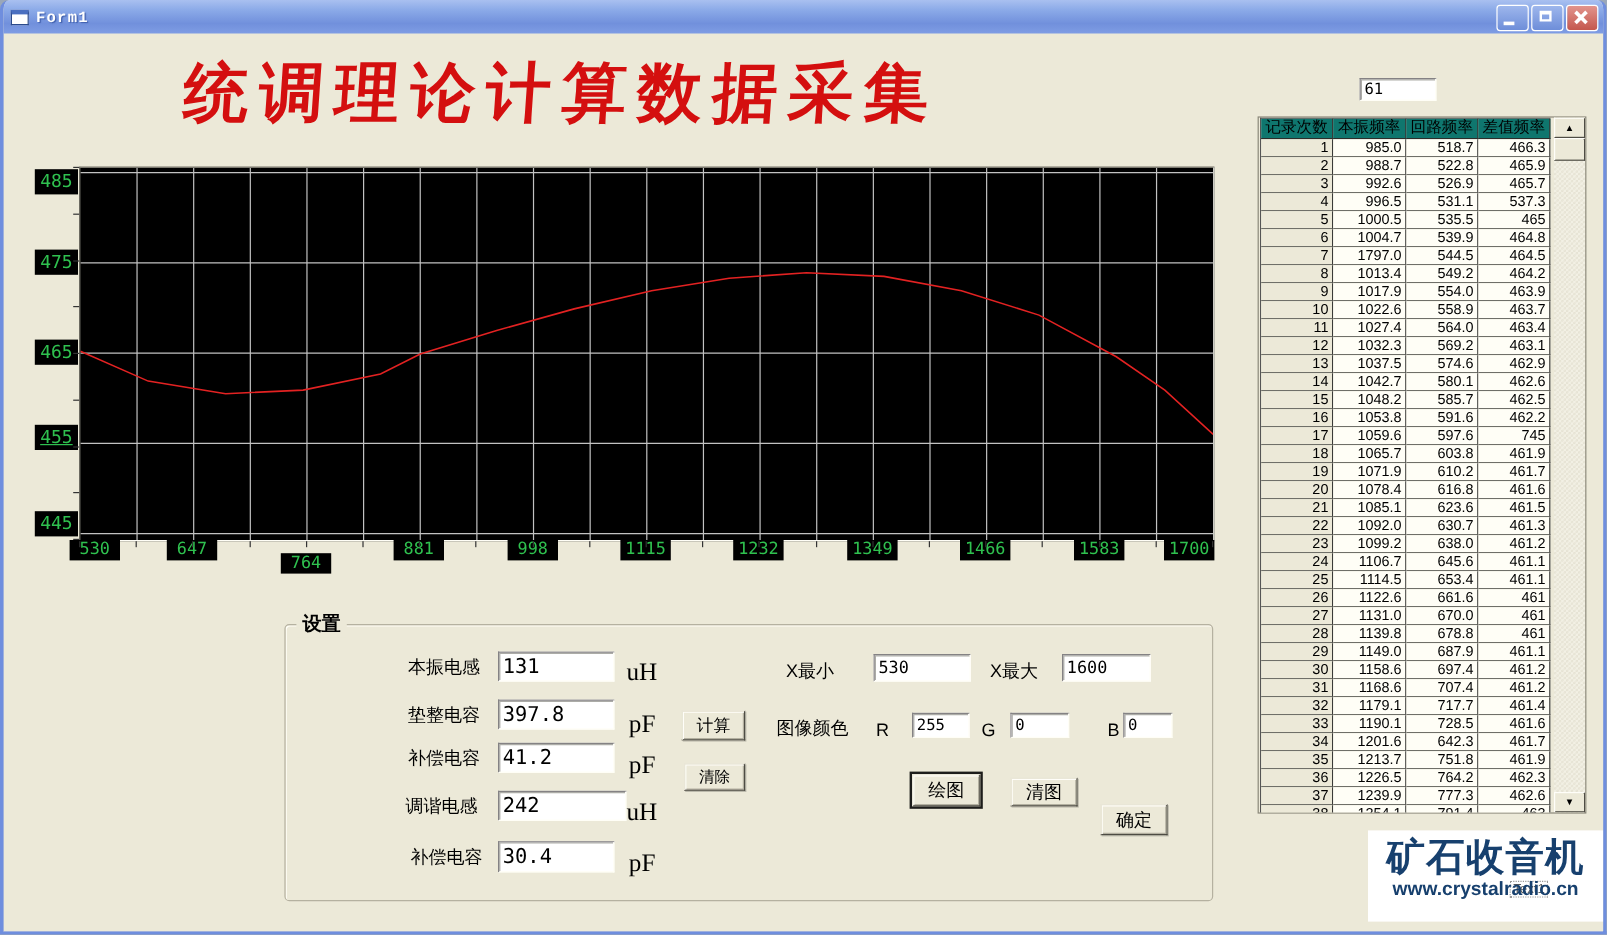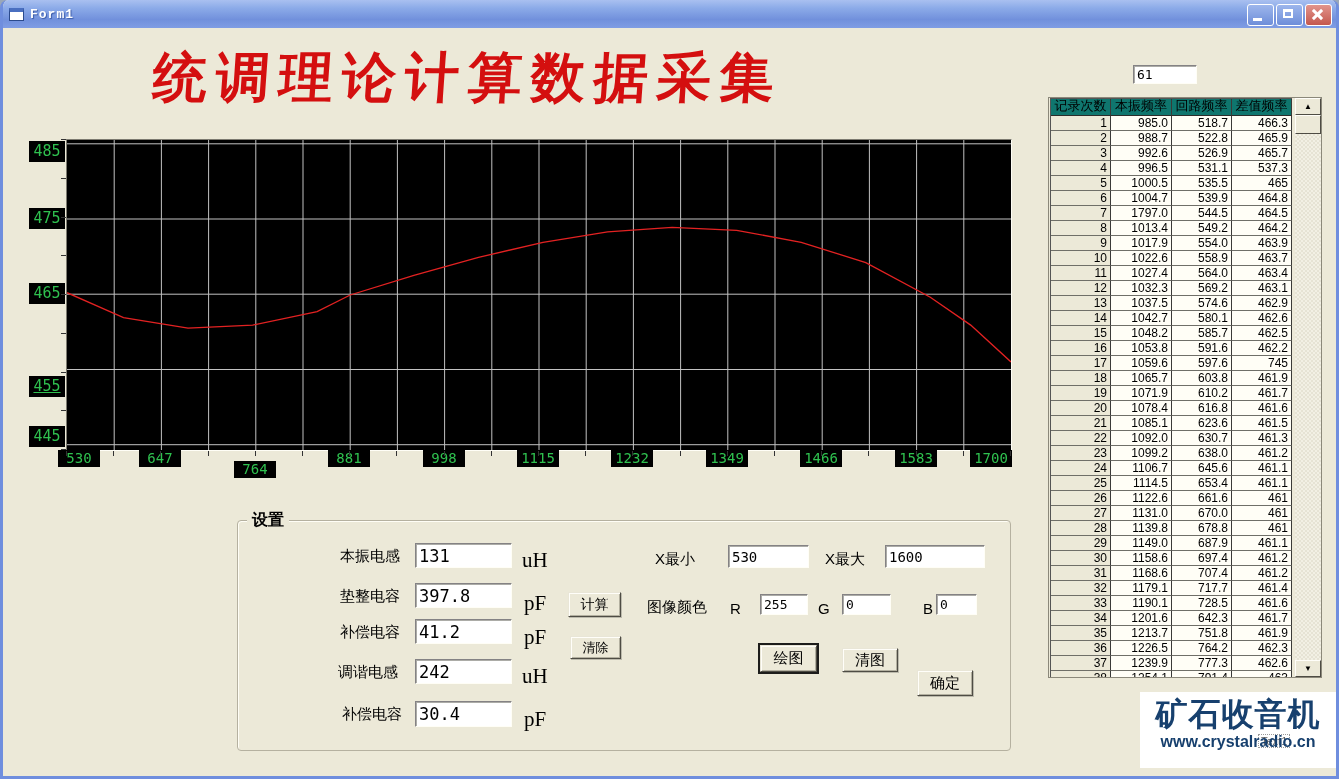--- a/index.html
+++ b/index.html
@@ -134,21 +134,21 @@
           <line x1="0" y1="79.0" x2="944" y2="79.0" stroke="#c2c2c2" stroke-width="1"></line>
           <line x1="0" y1="154.2" x2="944" y2="154.2" stroke="#c2c2c2" stroke-width="1"></line>
           <line x1="0" y1="229.5" x2="944" y2="229.5" stroke="#c2c2c2" stroke-width="1"></line>
           <line x1="0" y1="304.7" x2="944" y2="304.7" stroke="#c2c2c2" stroke-width="1"></line>
           <polyline points="0.0,152.7 56.5,177.6 121.0,188.1 185.6,185.1 250.1,171.6 283.2,155.0 346.9,135.4 411.5,117.4 476.0,102.3 540.6,91.8 605.1,87.3 669.7,90.3 734.2,102.3 798.8,122.6 863.3,157.3 903.7,185.1 944.0,222.0" fill="none" stroke="#e32222" stroke-width="1.3"></polyline>
         </svg></div>
     <div id="ylabels">
         <div class="ylab" style="top: 113px;">485</div>
         <div class="ylab" style="top: 180px;">475</div>
         <div class="ylab" style="top: 255px;">465</div>
-        <div class="ylab" style="top: 348px; text-decoration: underline;">455</div>
+        <div class="ylab" style="top: 326px; text-decoration: underline;">455</div>
         <div class="ylab" style="top: 398px;">445</div>
       </div>
     <div id="xlabels">
         <div class="xlab" style="left: 55px;">530</div>
         <div class="xlab" style="left: 136px;">647</div>
         <div class="xlab" style="left: 231px; margin-top: 11px;">764</div>
         <div class="xlab" style="left: 325px;">881</div>
         <div class="xlab" style="left: 420px;">998</div>
         <div class="xlab" style="left: 514px;">1115</div>
         <div class="xlab" style="left: 608px;">1232</div>
@@ -447,34 +447,34 @@
 
     <div class="fldlabel" style="left:297px;top:559px;">垫整电容</div>
     <input class="tbox" style="left: 412px; top: 555px; width: 97px; height: 25px; font-size: 17px;" value="397.8">
     <div class="unit" style="left:521px;top:563px;">pF</div>
 
     <div class="fldlabel" style="left:297px;top:595px;">补偿电容</div>
     <input class="tbox" style="left: 412px; top: 591px; width: 97px; height: 25px; font-size: 17px;" value="41.2">
     <div class="unit" style="left:521px;top:597px;">pF</div>
 
     <div class="fldlabel" style="left:295px;top:635px;">调谐电感</div>
-    <input class="tbox" style="left: 412px; top: 631px; width: 97px; height: 25px; font-size: 17px;" value="242">
+    <input class="tbox" style="left: 412px; top: 631px; width: 107px; height: 25px; font-size: 17px;" value="242">
     <div class="unit" style="left:519px;top:636px;">uH</div>
 
     <div class="fldlabel" style="left:299px;top:677px;">补偿电容</div>
     <input class="tbox" style="left: 412px; top: 673px; width: 97px; height: 26px; font-size: 17px;" value="30.4">
     <div class="unit" style="left:521px;top:679px;">pF</div>
 
     <button class="btn" style="left:565px;top:564px;width:53px;height:25px;">计算</button>
     <button class="btn" style="left:567px;top:608px;width:51px;height:23px;font-size:13px;">清除</button>
 
     <div class="slabel" style="left:652px;top:522px;">X最小</div>
     <input class="tbox" style="left: 725px; top: 517px; width: 81px; height: 23px; font-size: 14px;" value="530">
     <div class="slabel" style="left:822px;top:522px;">X最大</div>
-    <input class="tbox" style="left: 882px; top: 517px; width: 100px; height: 23px; font-size: 14px;" value="1600">
+    <input class="tbox" style="left: 882px; top: 517px; width: 74px; height: 23px; font-size: 14px;" value="1600">
 
     <div class="slabel" style="left:644px;top:570px;">图像颜色</div>
     <div class="slabel" style="left:727px;top:572px;">R</div>
     <input class="tbox" style="left: 757px; top: 566px; width: 48px; height: 21px; font-size: 13px;" value="255">
     <div class="slabel" style="left:815px;top:572px;">G</div>
     <input class="tbox" style="left: 839px; top: 566px; width: 49px; height: 21px; font-size: 13px;" value="0">
     <div class="slabel" style="left:920px;top:572px;">B</div>
     <input class="tbox" style="left: 933px; top: 566px; width: 41px; height: 21px; font-size: 13px;" value="0">
 
     <button class="btn btn-default" style="left:757px;top:617px;width:57px;height:27px;font-size:15px;">绘图</button>

